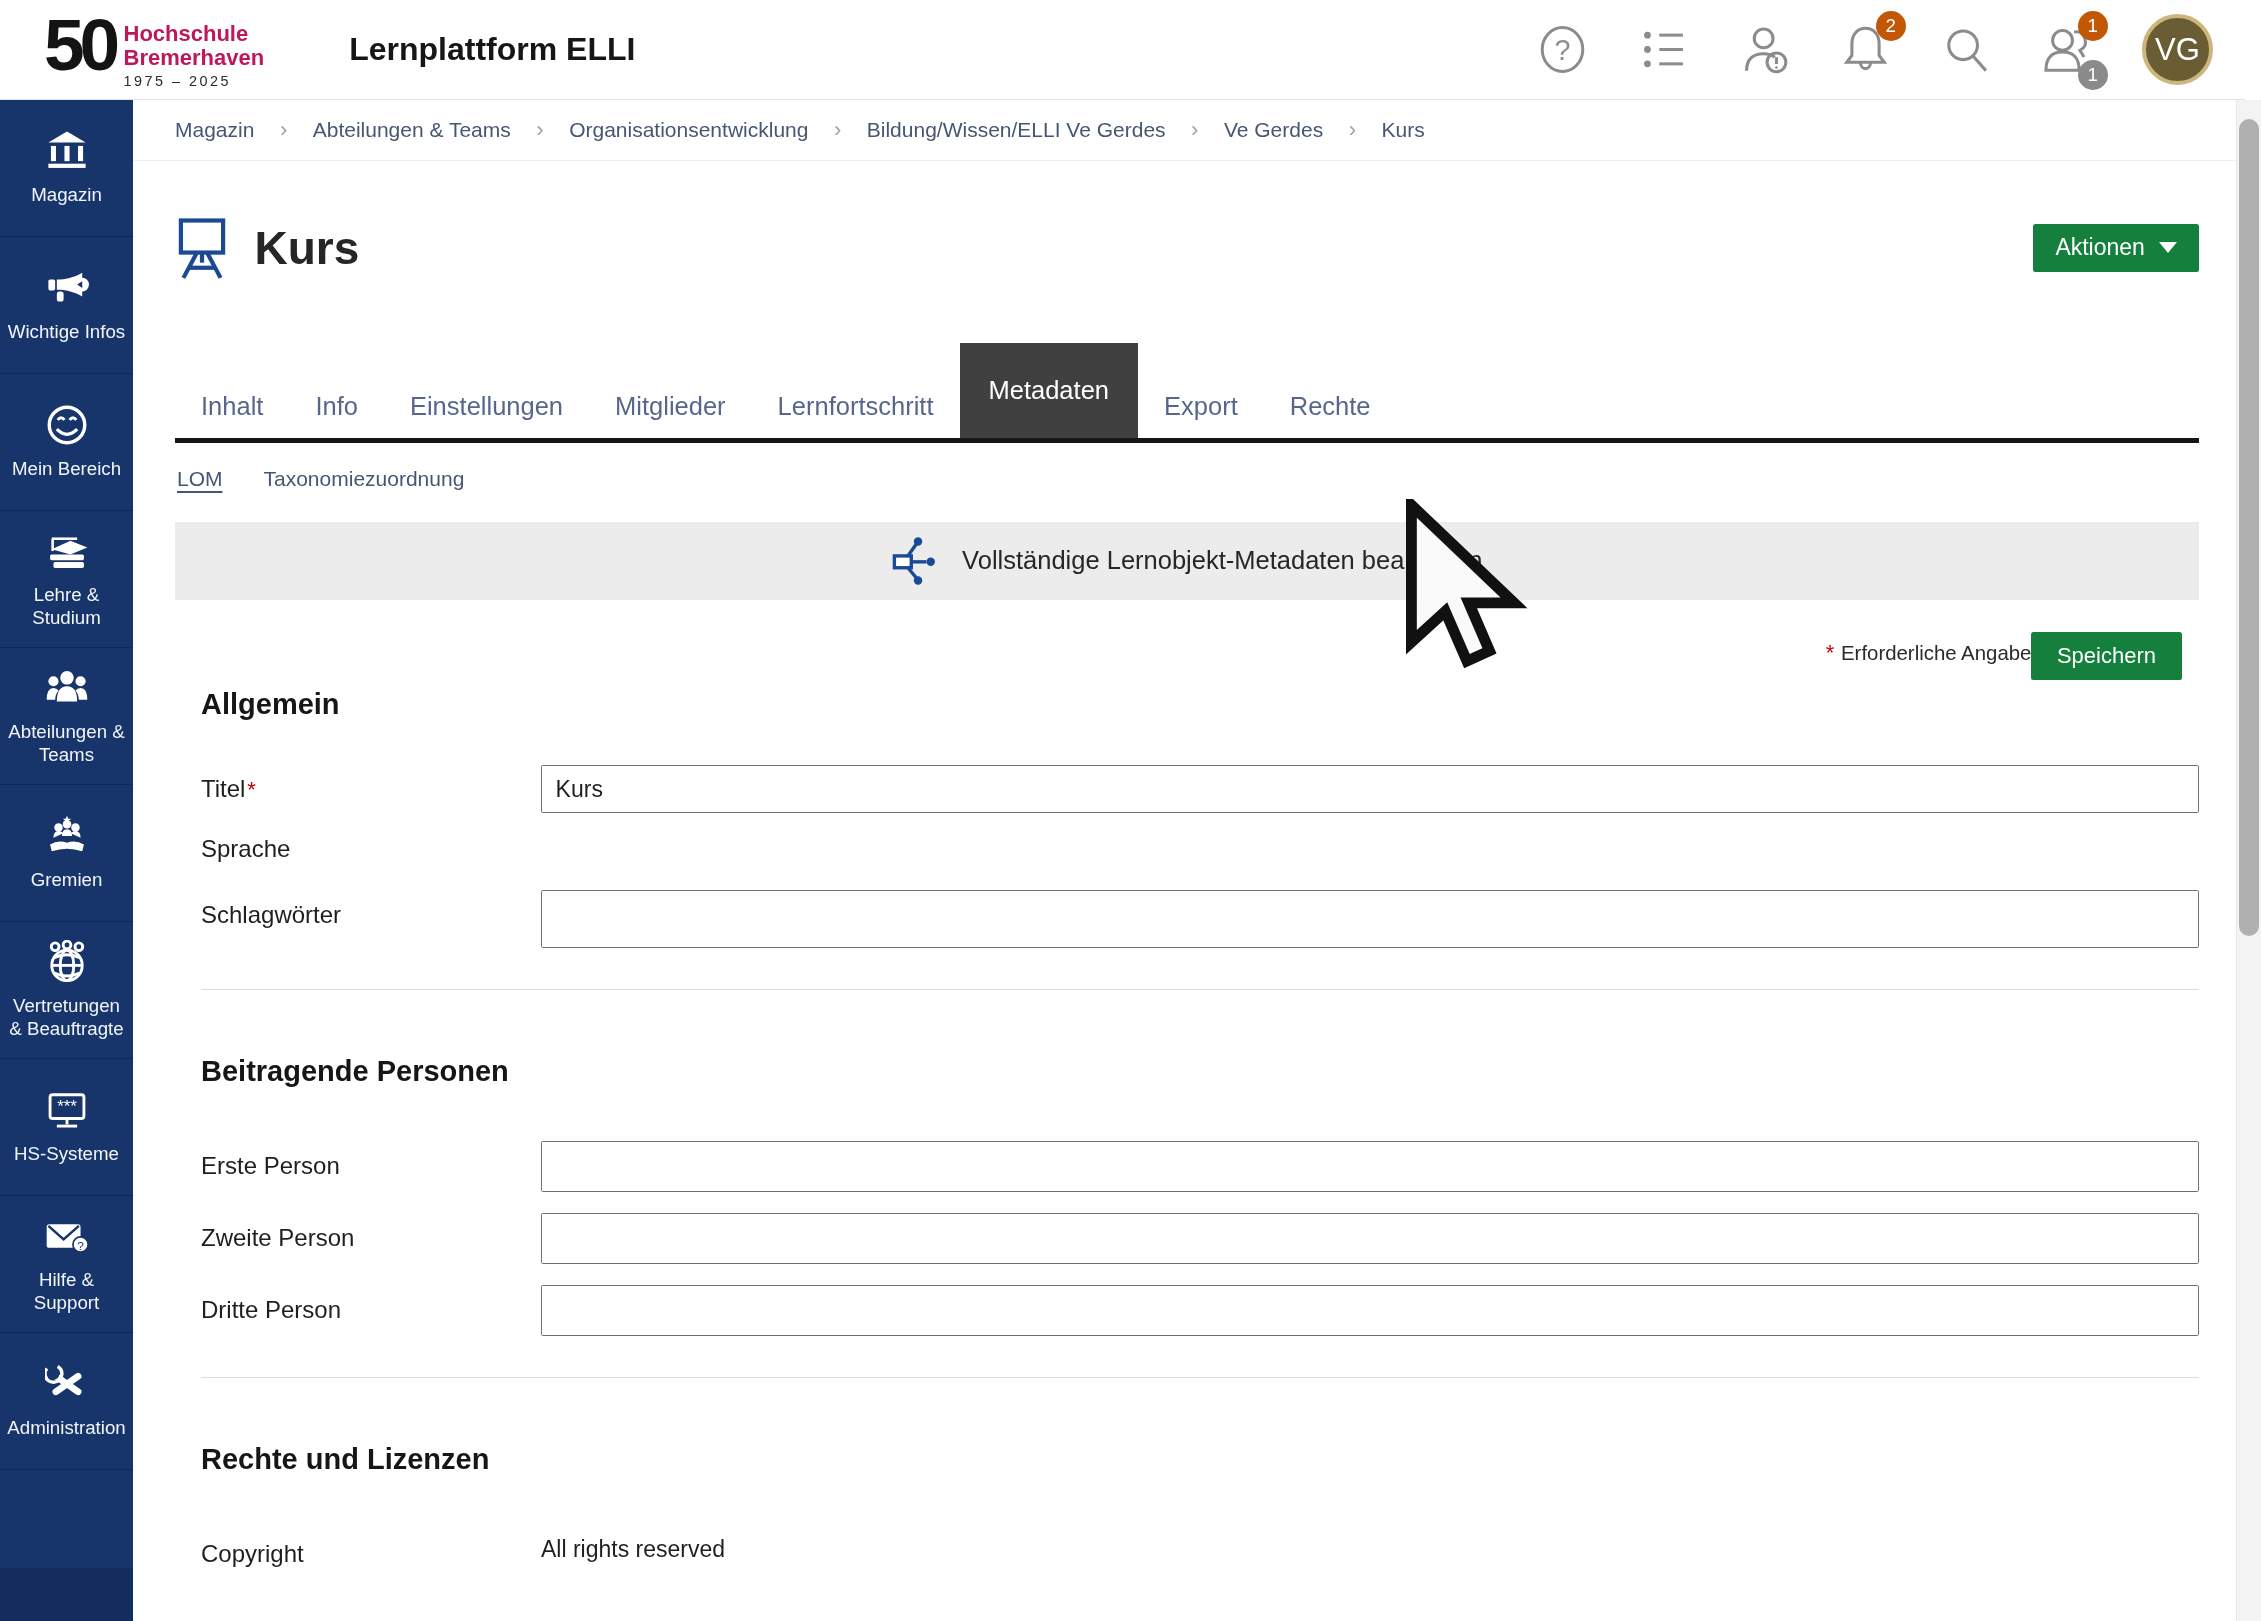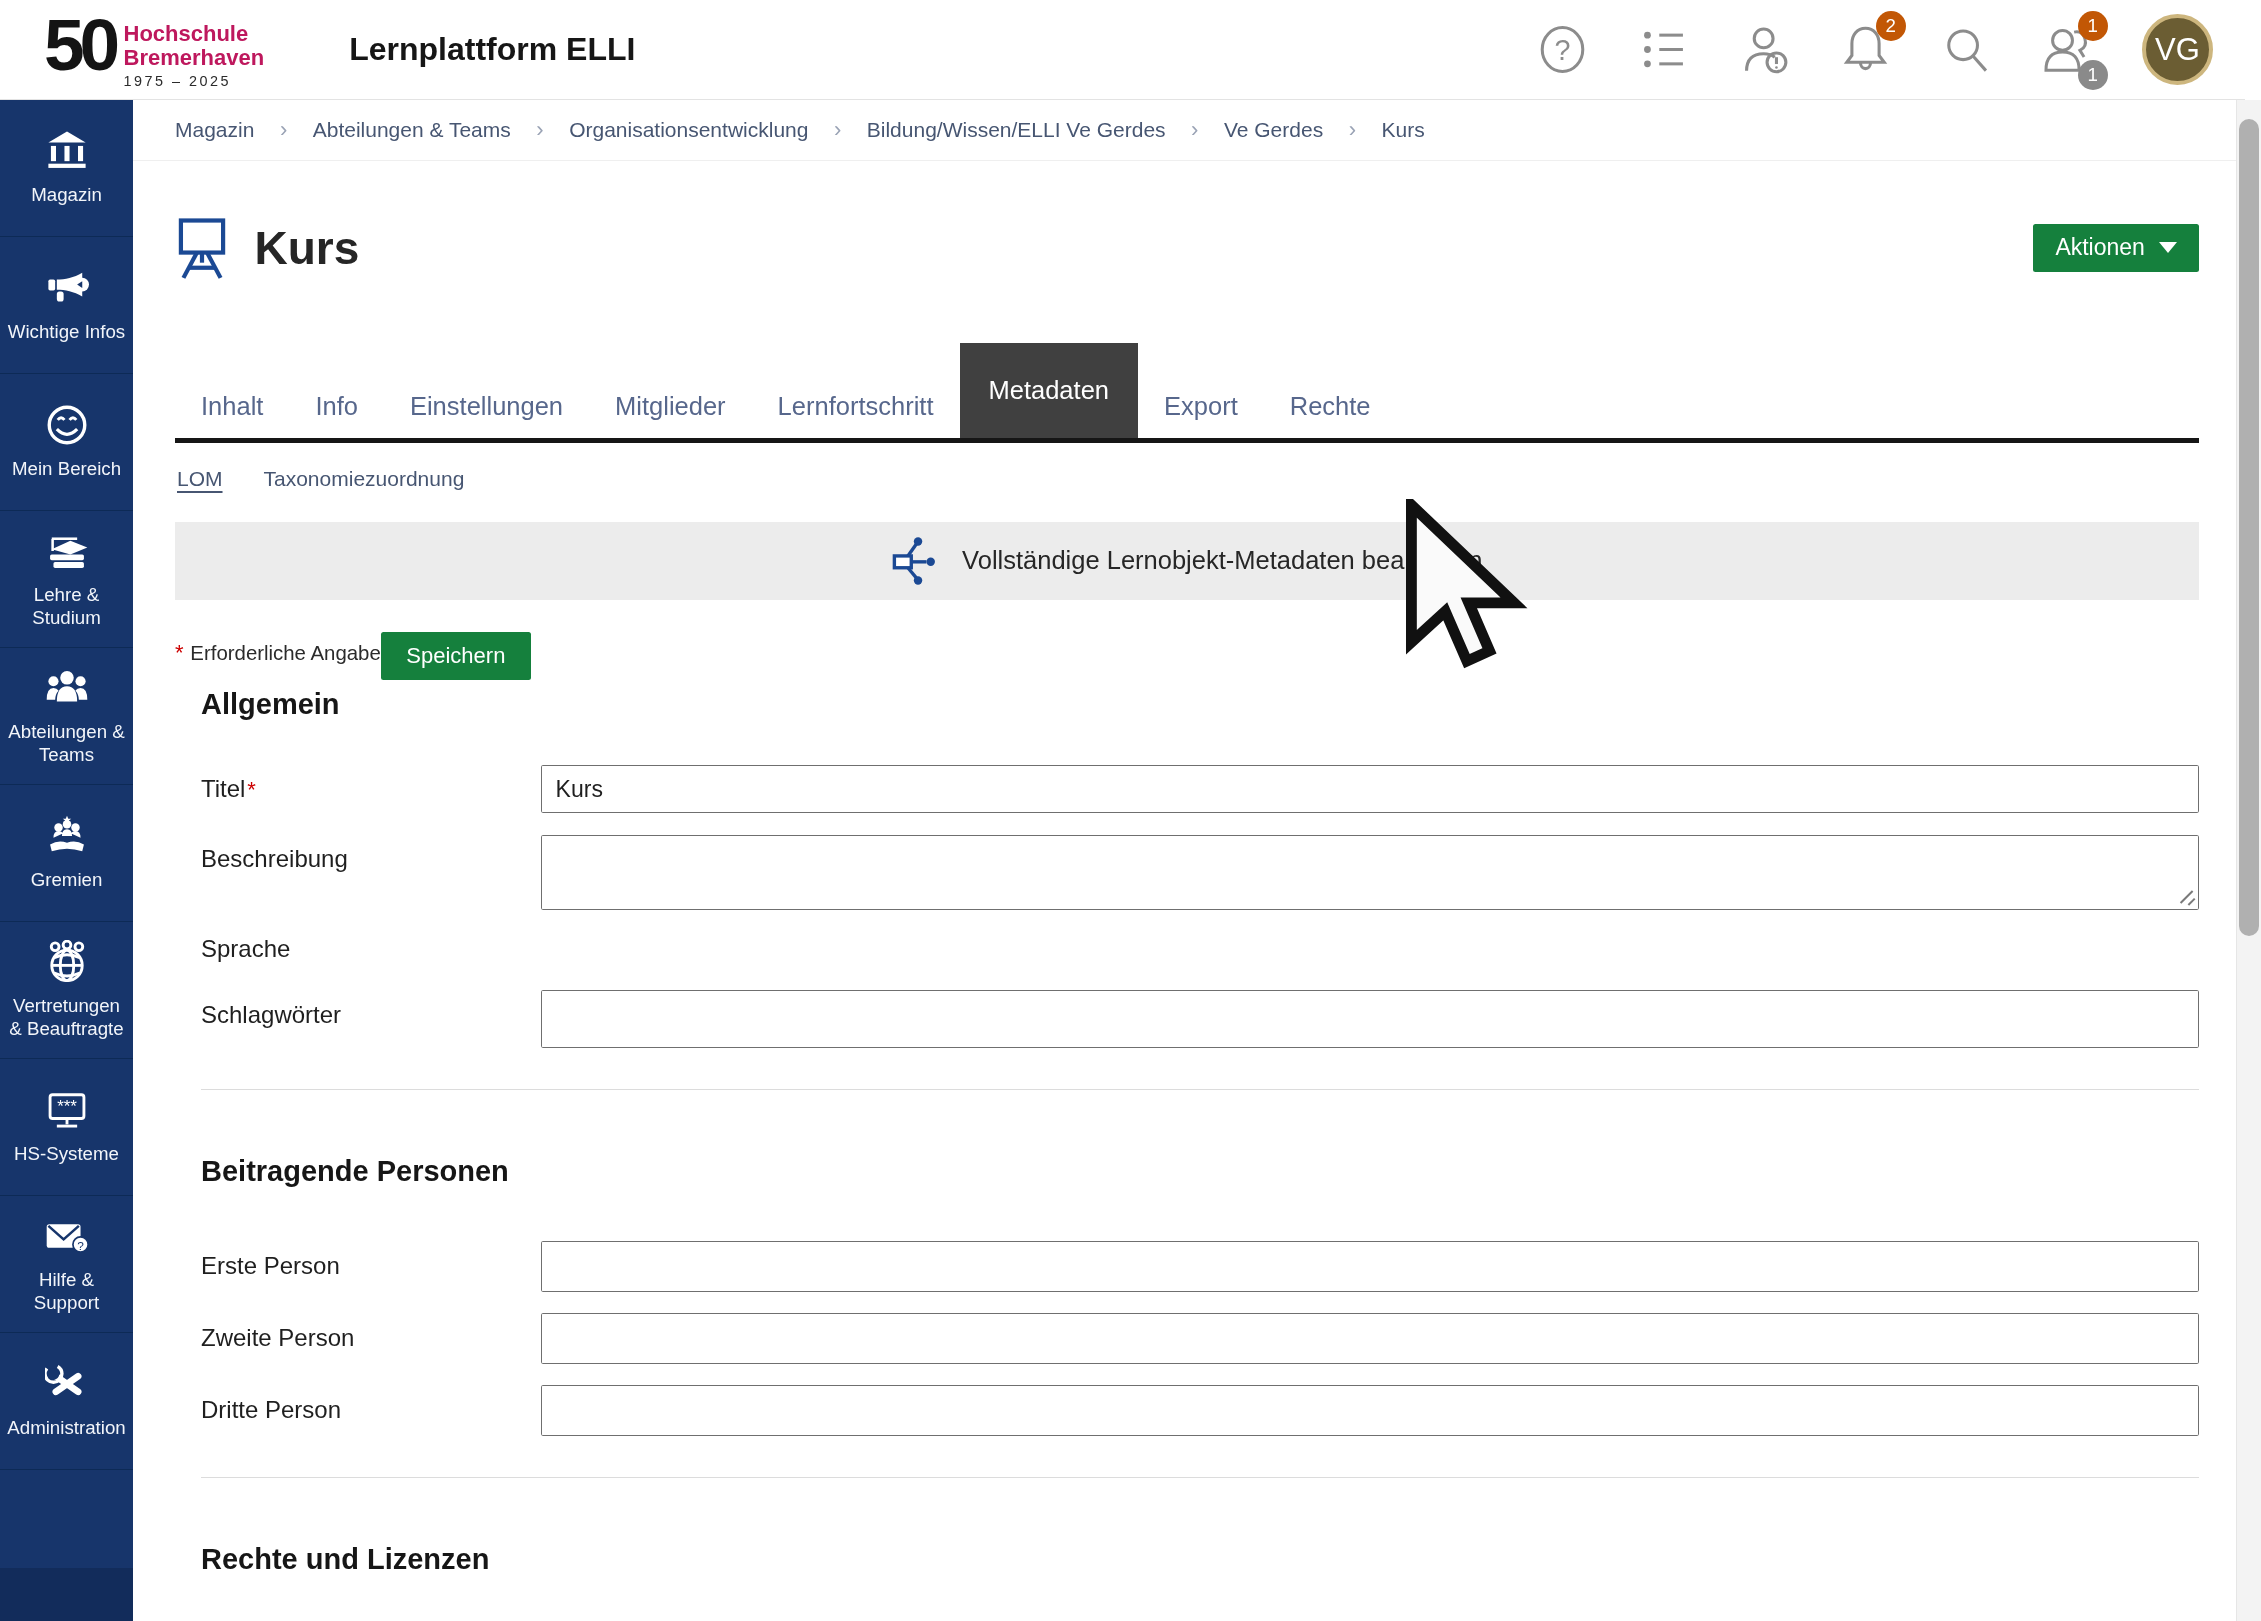--- a/index.html
+++ b/index.html
@@ -77,21 +77,21 @@
   .subtabs { padding:24px 0 0 44px; display:flex; gap:41px; font-size:21px; color:#475672; }
   .subtab { cursor:pointer; }
   .subtab.active { text-decoration:underline; text-underline-offset:5.1px; }
 
   .banner {
     margin:31px 37px 0 42px; height:78px; background:#ececec;
     display:flex; align-items:center; justify-content:center; gap:22px;
     font-size:25.5px; color:#262626; cursor:pointer;
   }
 
-  .form-head { margin:32px 54px 0 42px; display:flex; justify-content:flex-start; align-items:flex-start; }
+  .form-head { margin:32px 54px 0 42px; display:flex; justify-content:flex-end; align-items:flex-start; }
   .required-note { font-size:20.4px; color:#2b2b2b; padding-top:8.5px; }
   .req-star { color:#cc0000; margin-right:6.8px; font-size:22px; }
   .save-btn { font-size:22px; padding:11px 25.5px; }
 
   .section-heading { margin:8.5px 0 0 68px; font-size:29px; font-weight:700; color:#161616; }
   .section-heading.later { margin-top:65px; }
 
   .frm { margin:0 37px 0 68px; }
   .frow { display:flex; align-items:flex-start; }
   .flabel { width:340px; flex:0 0 340px; font-size:24px; color:#1f1f1f; padding-top:10.2px; }
@@ -379,27 +379,20 @@
   <div class="frm">
     <div class="frow" style="margin-top:44px;">
       <div class="flabel">
         <span>Titel</span><span class="req-star" style="margin-left:1.7px;">*</span>
       </div>
       <div class="fctrl">
         <input class="tinput" type="text" value="Kurs" style="">
       </div>
     </div>
 
-    <div class="frow" style="margin-top:22px;">
-      <div class="flabel">Beschreibung</div>
-      <div class="fctrl">
-        <textarea class="tarea" style=""></textarea>
-        <span class="resize-corner"></span>
-      </div>
-    </div>
 
     <div class="frow" style="margin-top:12px;">
       <div class="flabel">Sprache</div>
     </div>
 
     <div class="frow" style="margin-top:27px;">
       <div class="flabel">Schlagwörter</div>
       <div class="fctrl">
         <input class="tinput" style="height: 58px;" type="text" value="">
       </div>

